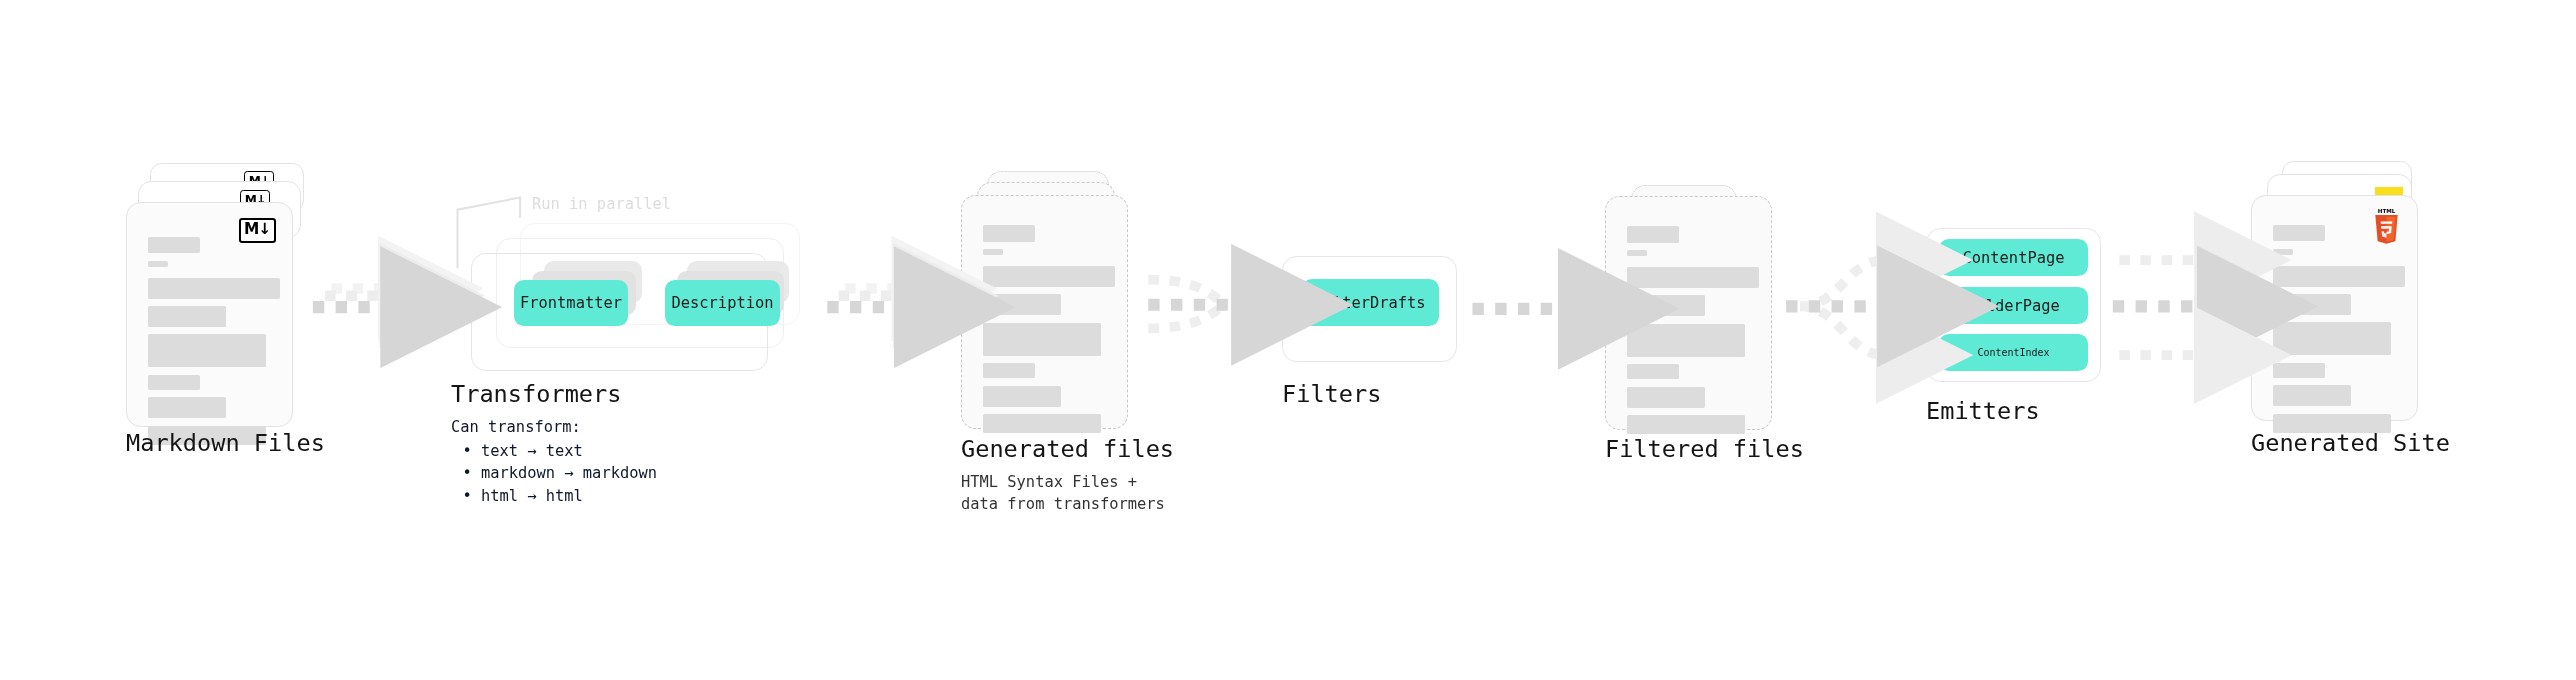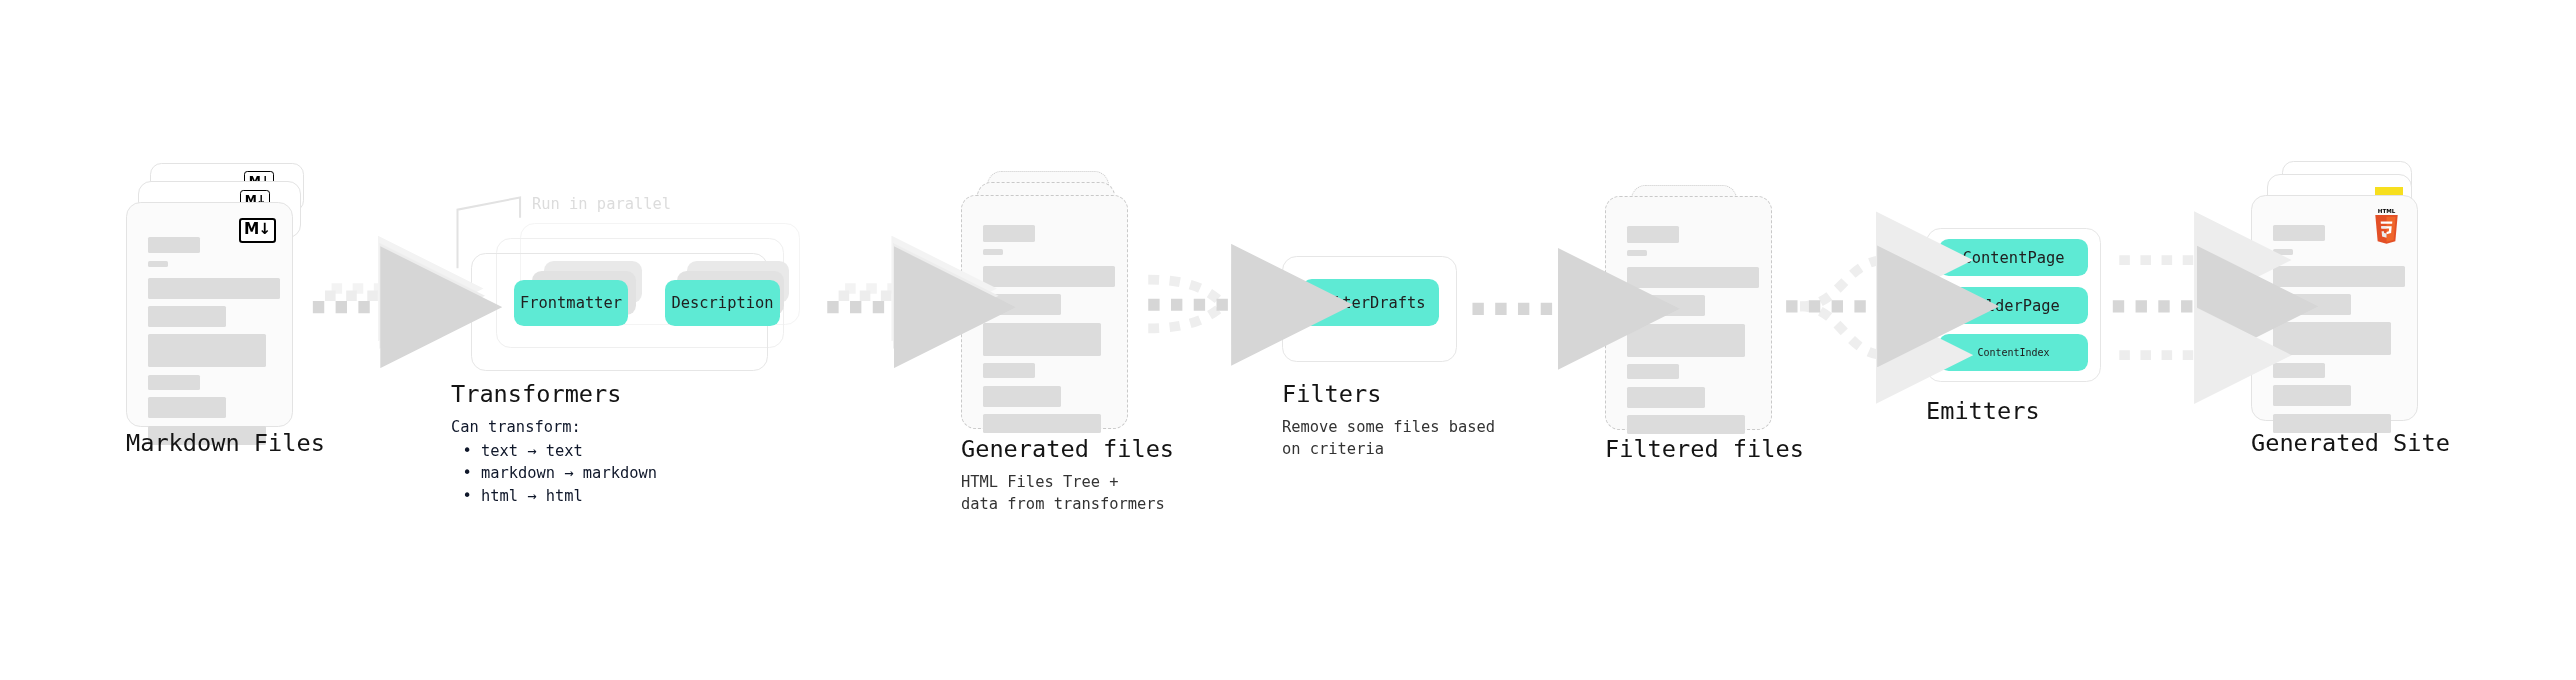--- a/index.html
+++ b/index.html
@@ -172,30 +172,28 @@
         <div class="ln" style="width:132px;height:21px;"></div>
         <div class="ln" style="width:78px;height:21px;"></div>
         <div class="ln" style="width:118px;height:33px;"></div>
         <div class="ln" style="width:52px;height:15.4px;"></div>
         <div class="ln" style="width:78px;height:21px;"></div>
         <div class="ln" style="width:118px;height:19.5px;"></div>
       </div>
     </div>
   </div>
   <div class="title" style="left:961px;top:435px;">Generated files</div>
-  <div class="sub" style="left:961px;top:471px;">HTML Files Tree +
+  <div class="sub" style="left:961px;top:471px;">HTML Syntax Files +
 data from transformers</div>
 
   <div class="node" style="left:1282px;top:256px;width:175px;height:86px;">
     <div class="group" style="left:0;top:0;width:175px;height:106px;"></div>
     <div class="chip" style="left:19.5px;top:23px;width:137px;height:47px;font-size:15.4px;">FilterDrafts</div>
   </div>
   <div class="title" style="left:1282px;top:380px;">Filters</div>
-  <div class="sub" style="left:1282px;top:416px;">Remove some files based
-on criteria</div>
 
   <div class="stack" style="left:1605px;top:185px;width:187px;height:244px;">
     <div class="card dotted" style="left:26px;top:0px;width:106px;height:32.5px;"></div>
     <div class="card dashed" style="left:0px;top:11.4px;width:167px;height:234px;">
       <div class="lines" style="top:29px;">
         <div class="ln" style="width:52px;height:16.3px;"></div>
         <div class="ln" style="width:19.5px;height:6.5px;margin-bottom:10.6px;"></div>
         <div class="ln" style="width:132px;height:21px;"></div>
         <div class="ln" style="width:78px;height:21px;"></div>
         <div class="ln" style="width:118px;height:33px;"></div>

